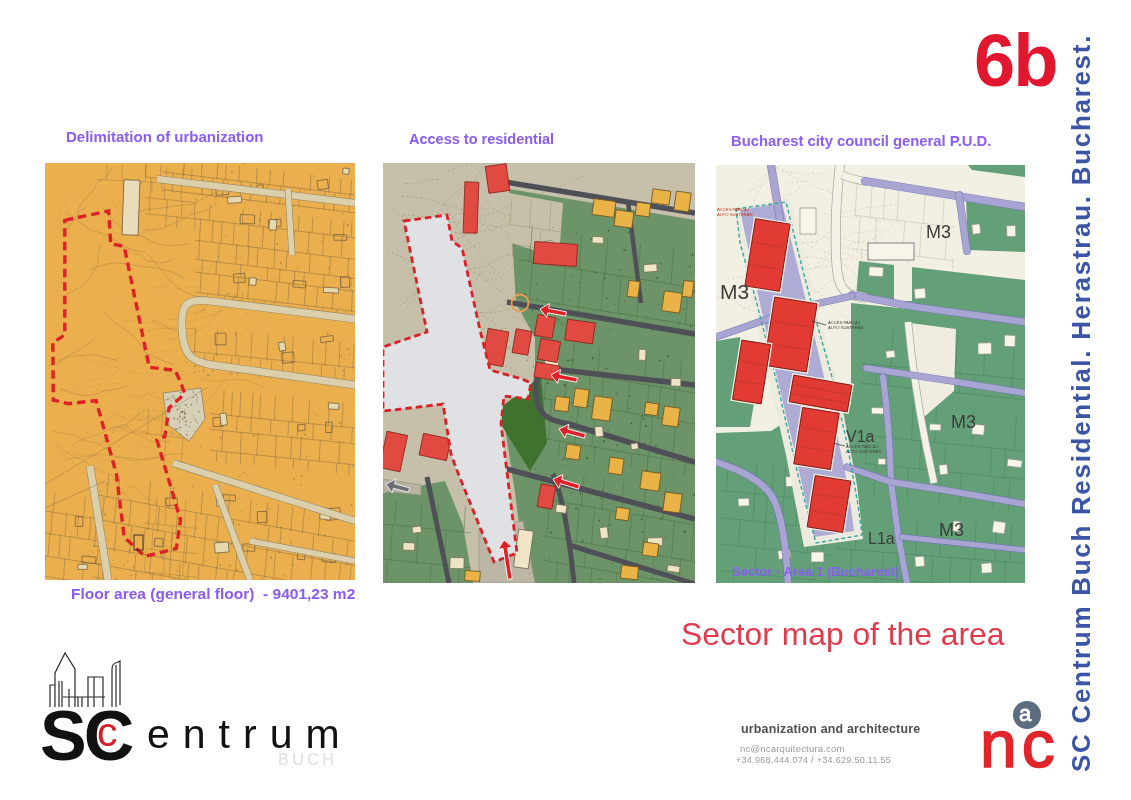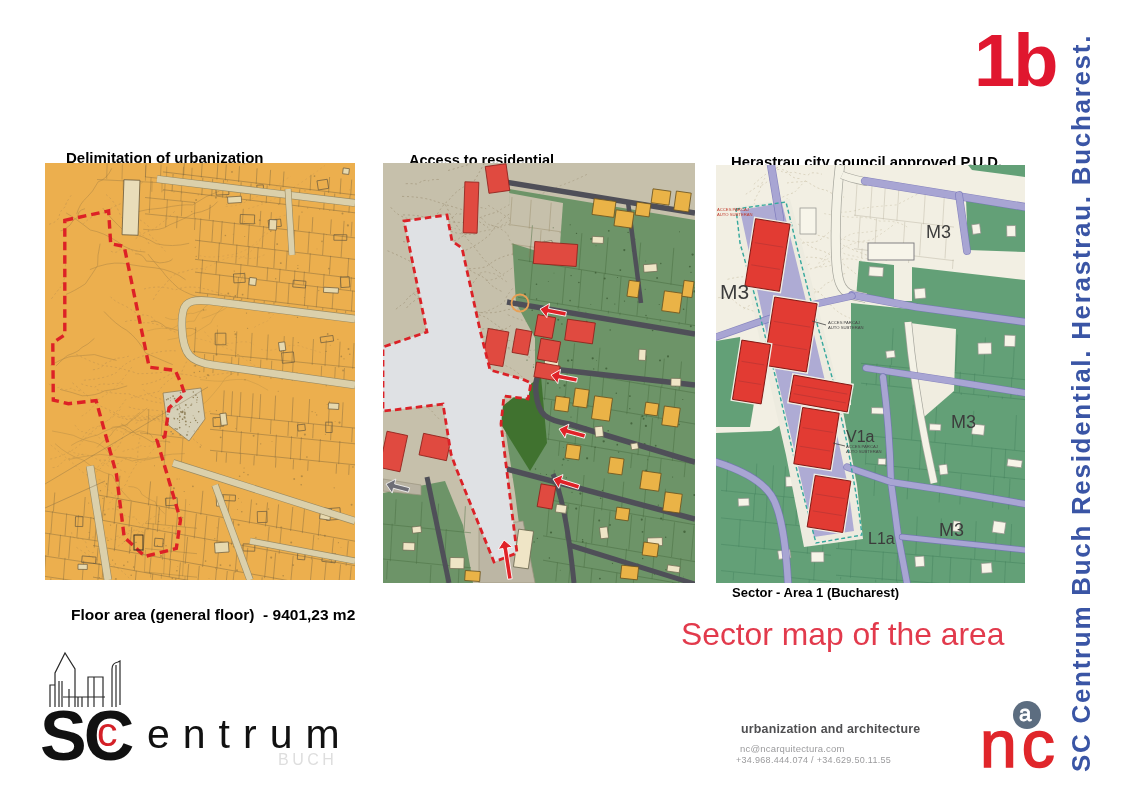--- a/index.html
+++ b/index.html
@@ -1,27 +1,27 @@
 <!DOCTYPE html>
 <html><head>
 <meta charset="utf-8">
 <style>
   html,body{margin:0;padding:0;}
   body{width:1131px;height:800px;background:#ffffff;font-family:"Liberation Sans",sans-serif;position:relative;overflow:hidden;}
   .abs{position:absolute;}
-  .rt{color:#000000;font-weight:bold;margin-top:21px;}
+  .rt{color:#8b5cf6;font-weight:bold;}
 </style>
 </head>
 <body>
 
 <div class="abs rt" style="left:66px;top:128px;font-size:15px;">Delimitation of urbanization</div>
 
 <div class="abs rt" style="left:409px;top:131px;font-size:14.5px;">Access to residential</div>
 
-<div class="abs rt" style="left:731px;top:133px;font-size:14.8px;">Herastrau city council approved P.U.D.</div>
+<div class="abs rt" style="left:731px;top:133px;font-size:14.8px;">Bucharest city council general P.U.D.</div>
 
 <div class="abs" style="left:45px;top:163px;width:310px;height:417px;">
 <svg width="310" height="417" viewBox="0 0 310 417">
 <rect width="310" height="417" fill="#ecaf4e"></rect>
 
 <path d="M38.0,61.2 Q47.8,51.0 60.4,49.6 Q67.0,43.3 82.8,38.2 Q86.6,27.6 98.5,18.5" fill="none" stroke="#c4964e" stroke-width="0.8" opacity="0.8" stroke-dasharray="2 2.6"></path>
 <path d="M90.8,54.7 Q97.9,58.0 103.4,63.3 Q102.4,73.6 110.6,76.7 Q111.9,78.7 120.4,88.3" fill="none" stroke="#c4964e" stroke-width="0.8" opacity="0.8" stroke-dasharray="2 2.6"></path>
 <path d="M36.4,220.9 Q42.0,223.0 50.2,224.2 Q52.8,219.9 64.1,221.4 Q70.5,219.4 78.4,221.1" fill="none" stroke="#c4964e" stroke-width="0.8" opacity="0.8" stroke-dasharray="2 2.6"></path>
 <path d="M65.5,133.8 Q70.2,139.0 80.0,142.7 Q90.8,149.6 94.2,152.0 Q106.9,151.2 110.1,158.0" fill="none" stroke="#c4964e" stroke-width="0.8" opacity="0.8" stroke-dasharray="2 2.6"></path>
 <path d="M47.9,206.7 Q55.6,206.3 60.0,200.5 Q69.9,196.0 72.4,195.2 Q80.0,194.7 85.7,192.5" fill="none" stroke="#c4964e" stroke-width="0.8" opacity="0.8" stroke-dasharray="2 2.6"></path>
@@ -1445,21 +1445,21 @@
 <path d="M129,281 L117,278" stroke="#444" stroke-width="0.8" fill="none"></path>
 </svg>
 </div>
 
 <div class="abs rt" style="left:71px;top:585px;font-size:15.5px;">Floor area (general floor)&nbsp; - 9401,23 m2</div>
 
 <div class="abs rt" style="left:732px;top:564px;font-size:13px;">Sector - Area 1 (Bucharest)</div>
 
 <div class="abs" style="left:681px;top:616px;font-size:31.8px;color:#e23a4c;letter-spacing:0px;">Sector map of the area</div>
 
-<div class="abs" style="left:974px;top:18px;font-size:74px;font-weight:bold;color:#e0172f;letter-spacing:-2px;">1b</div>
+<div class="abs" style="left:974px;top:18px;font-size:74px;font-weight:bold;color:#e0172f;letter-spacing:-2px;">6b</div>
 
 <div class="abs" style="left:1079.5px;top:405px;width:0;height:0;">
   <div style="transform:rotate(-90deg);transform-origin:0 0;position:absolute;left:-14px;top:367px;width:734px;text-align:center;font-size:26px;font-weight:bold;color:#3a55a5;white-space:nowrap;letter-spacing:1.7px;">SC Centrum Buch Residential. Herastrau. Bucharest.</div>
 </div>
 
 <div class="abs" style="left:38px;top:645px;width:310px;height:135px;">
 <svg width="310" height="135" viewBox="0 0 310 135">
 
 <g fill="none" stroke="#2a2a2a" stroke-width="1.2">
   <path d="M17,62 V28 L27,8 L37,24 V62"></path>

